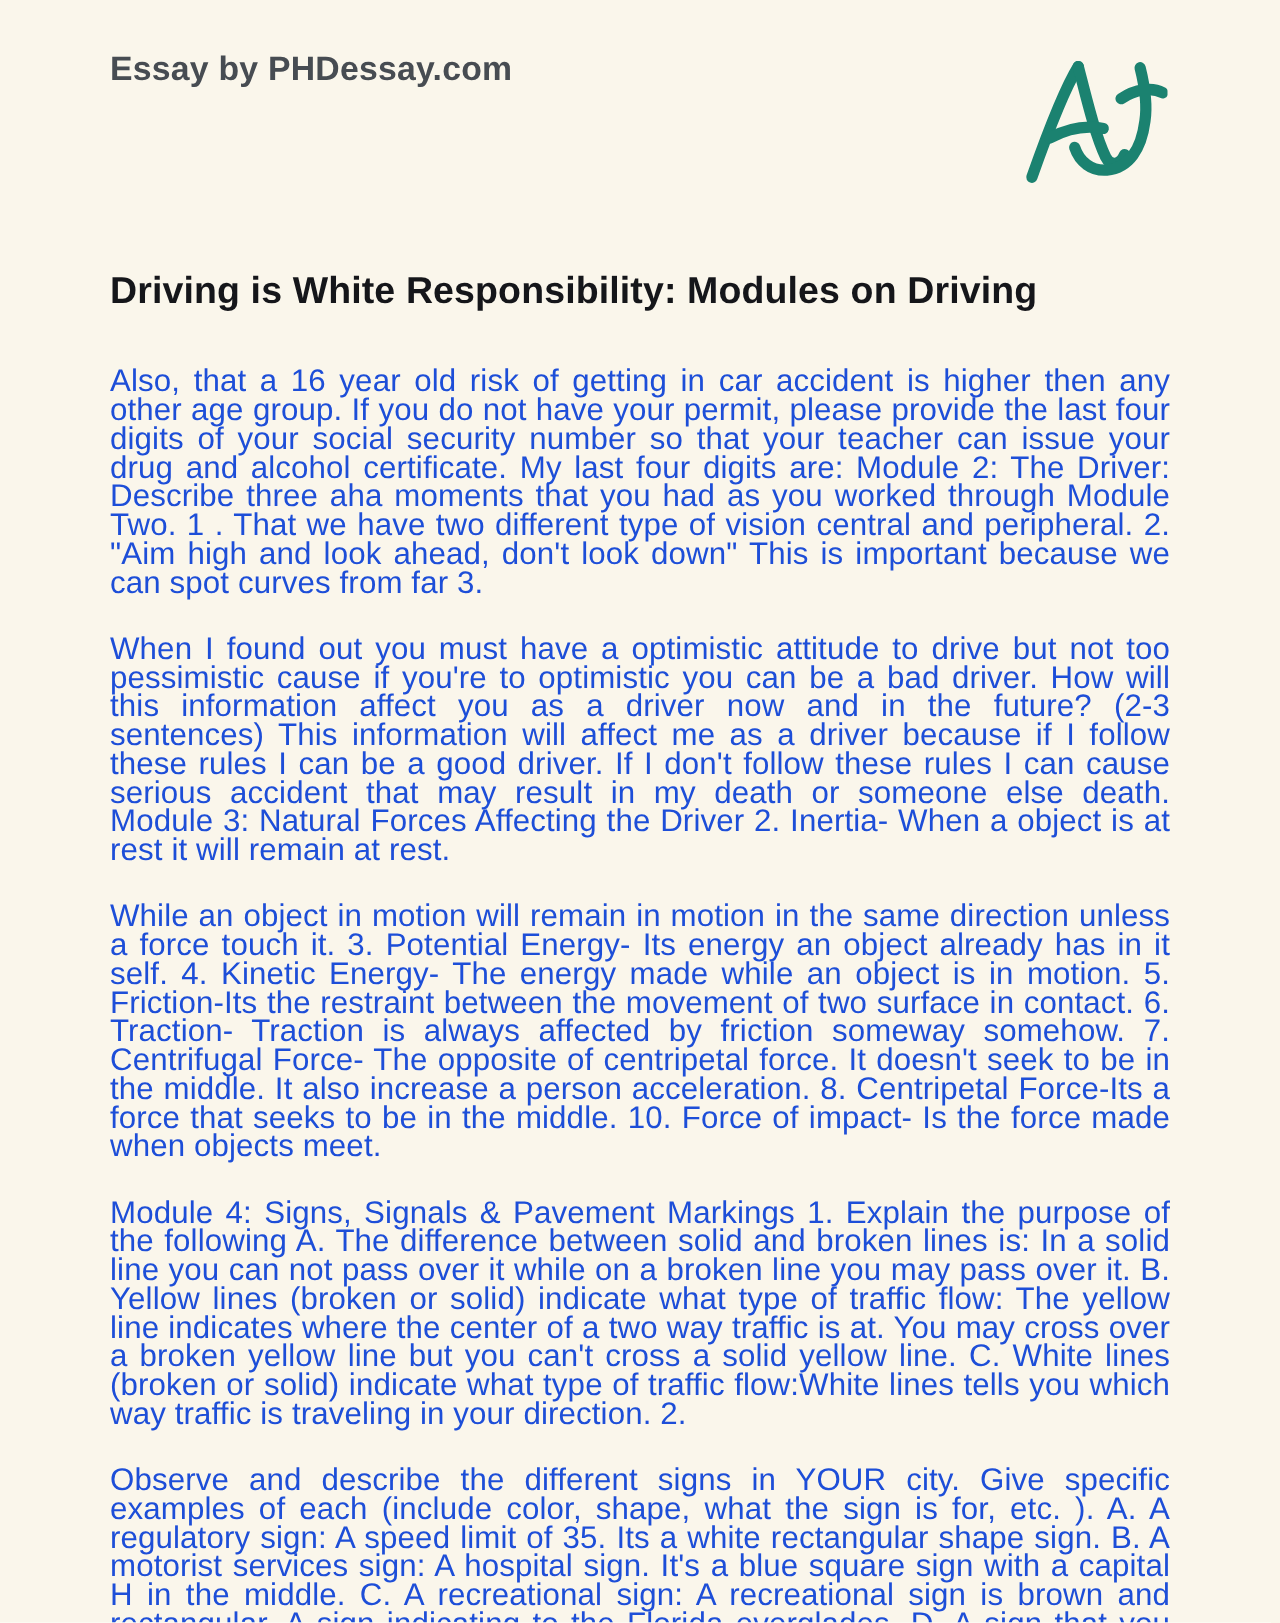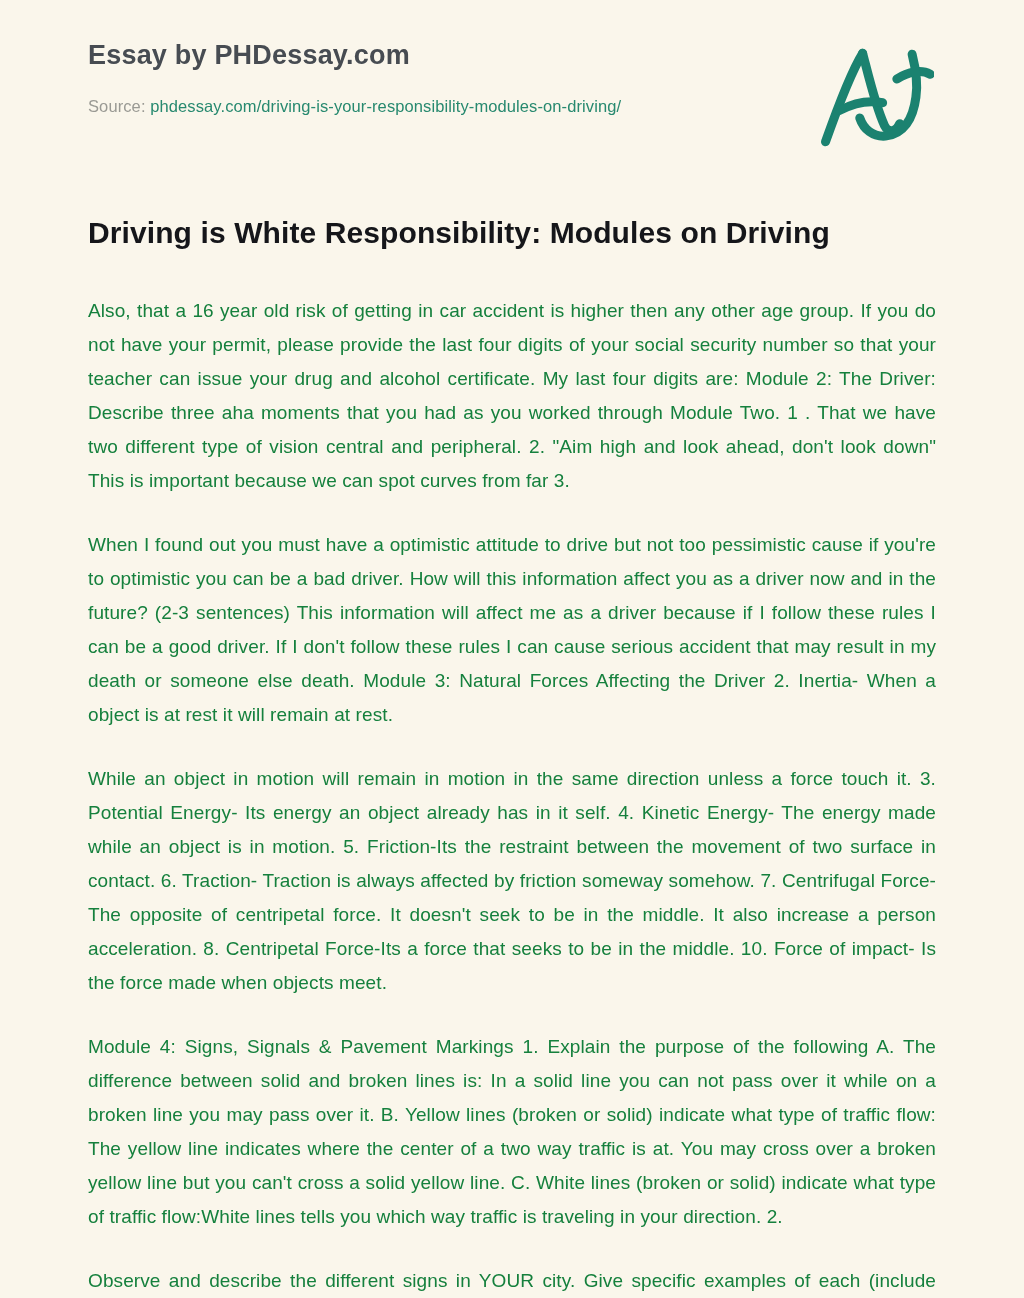--- a/index.html
+++ b/index.html
@@ -56,41 +56,37 @@
     margin-top: 62px;
     font-size: 30px;
     font-weight: bold;
     color: #15161a;
     letter-spacing: 0.1px;
   }
   .body-text {
     margin-top: 44px;
   }
   .body-text p {
-    font-size: 19px;
-    line-height: 34px;
-    color: #15803d;
+    font-size: 25px;
+    line-height: 23px;
+    color: #1d4ed8;
     text-align: justify;
     margin-bottom: 30px;
     letter-spacing: 0.1px;
   }
 </style>
 </head>
 <body>
 
 <div class="page">
   <div class="content">
 
     <div class="header">
       <div class="header-left">
         <div class="byline">Essay by PHDessay.com</div>
-        <div class="source-line">
-          <span class="source-label">Source:</span>
-          <a class="source-link">phdessay.com/driving-is-your-responsibility-modules-on-driving/</a>
-        </div>
       </div>
 
       <div class="logo">
         <svg viewBox="0 0 124 116" fill="none" xmlns="http://www.w3.org/2000/svg">
           <g stroke="#1b8270" stroke-width="9.5" stroke-linecap="round" fill="none">
 
             <path d="M 10 104 C 22 70 36 32 49 11"></path>
 
             <path d="M 49 11 C 56 38 63 68 72 87 C 76 95 84 94 88 85"></path>
 

